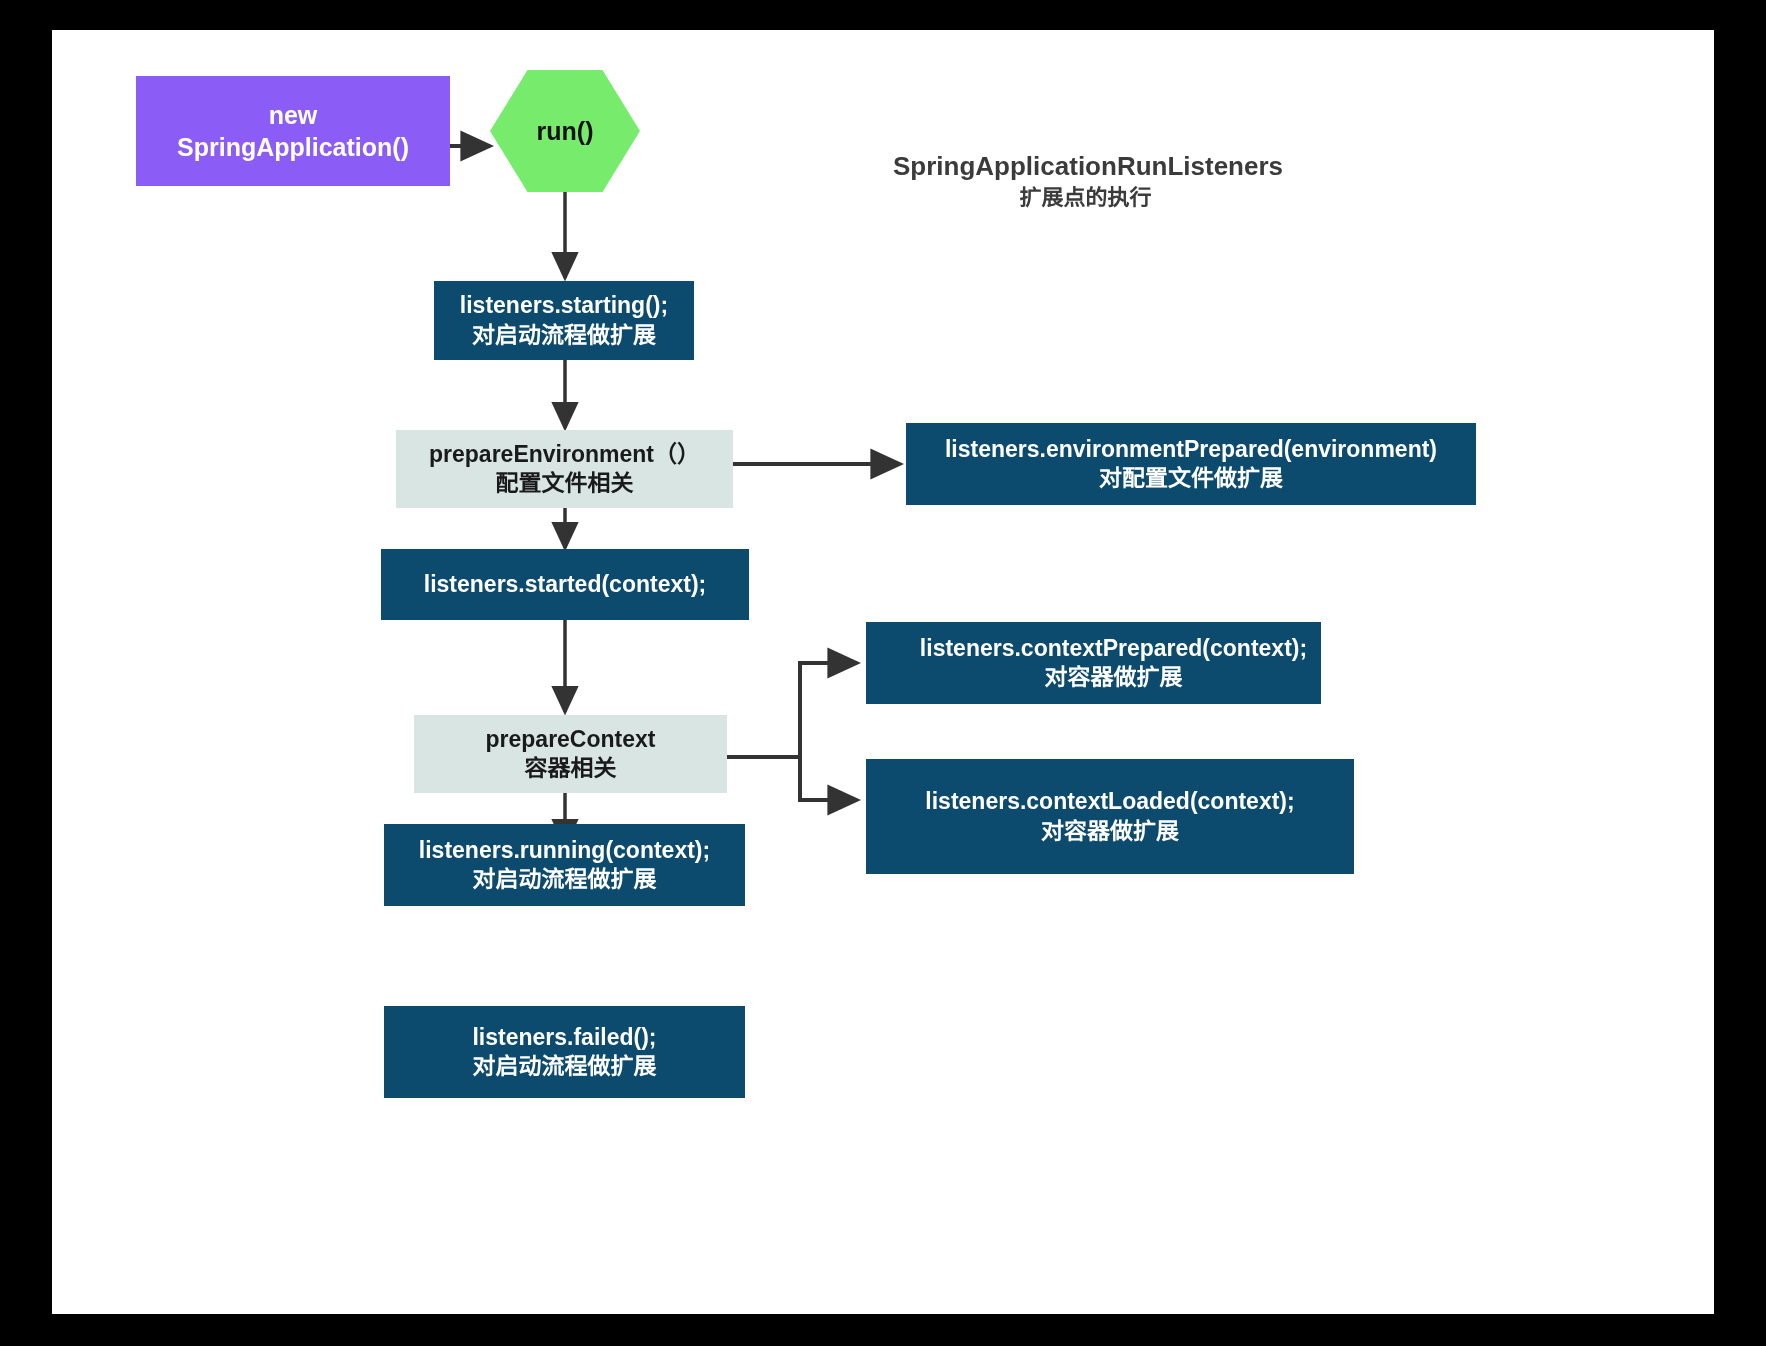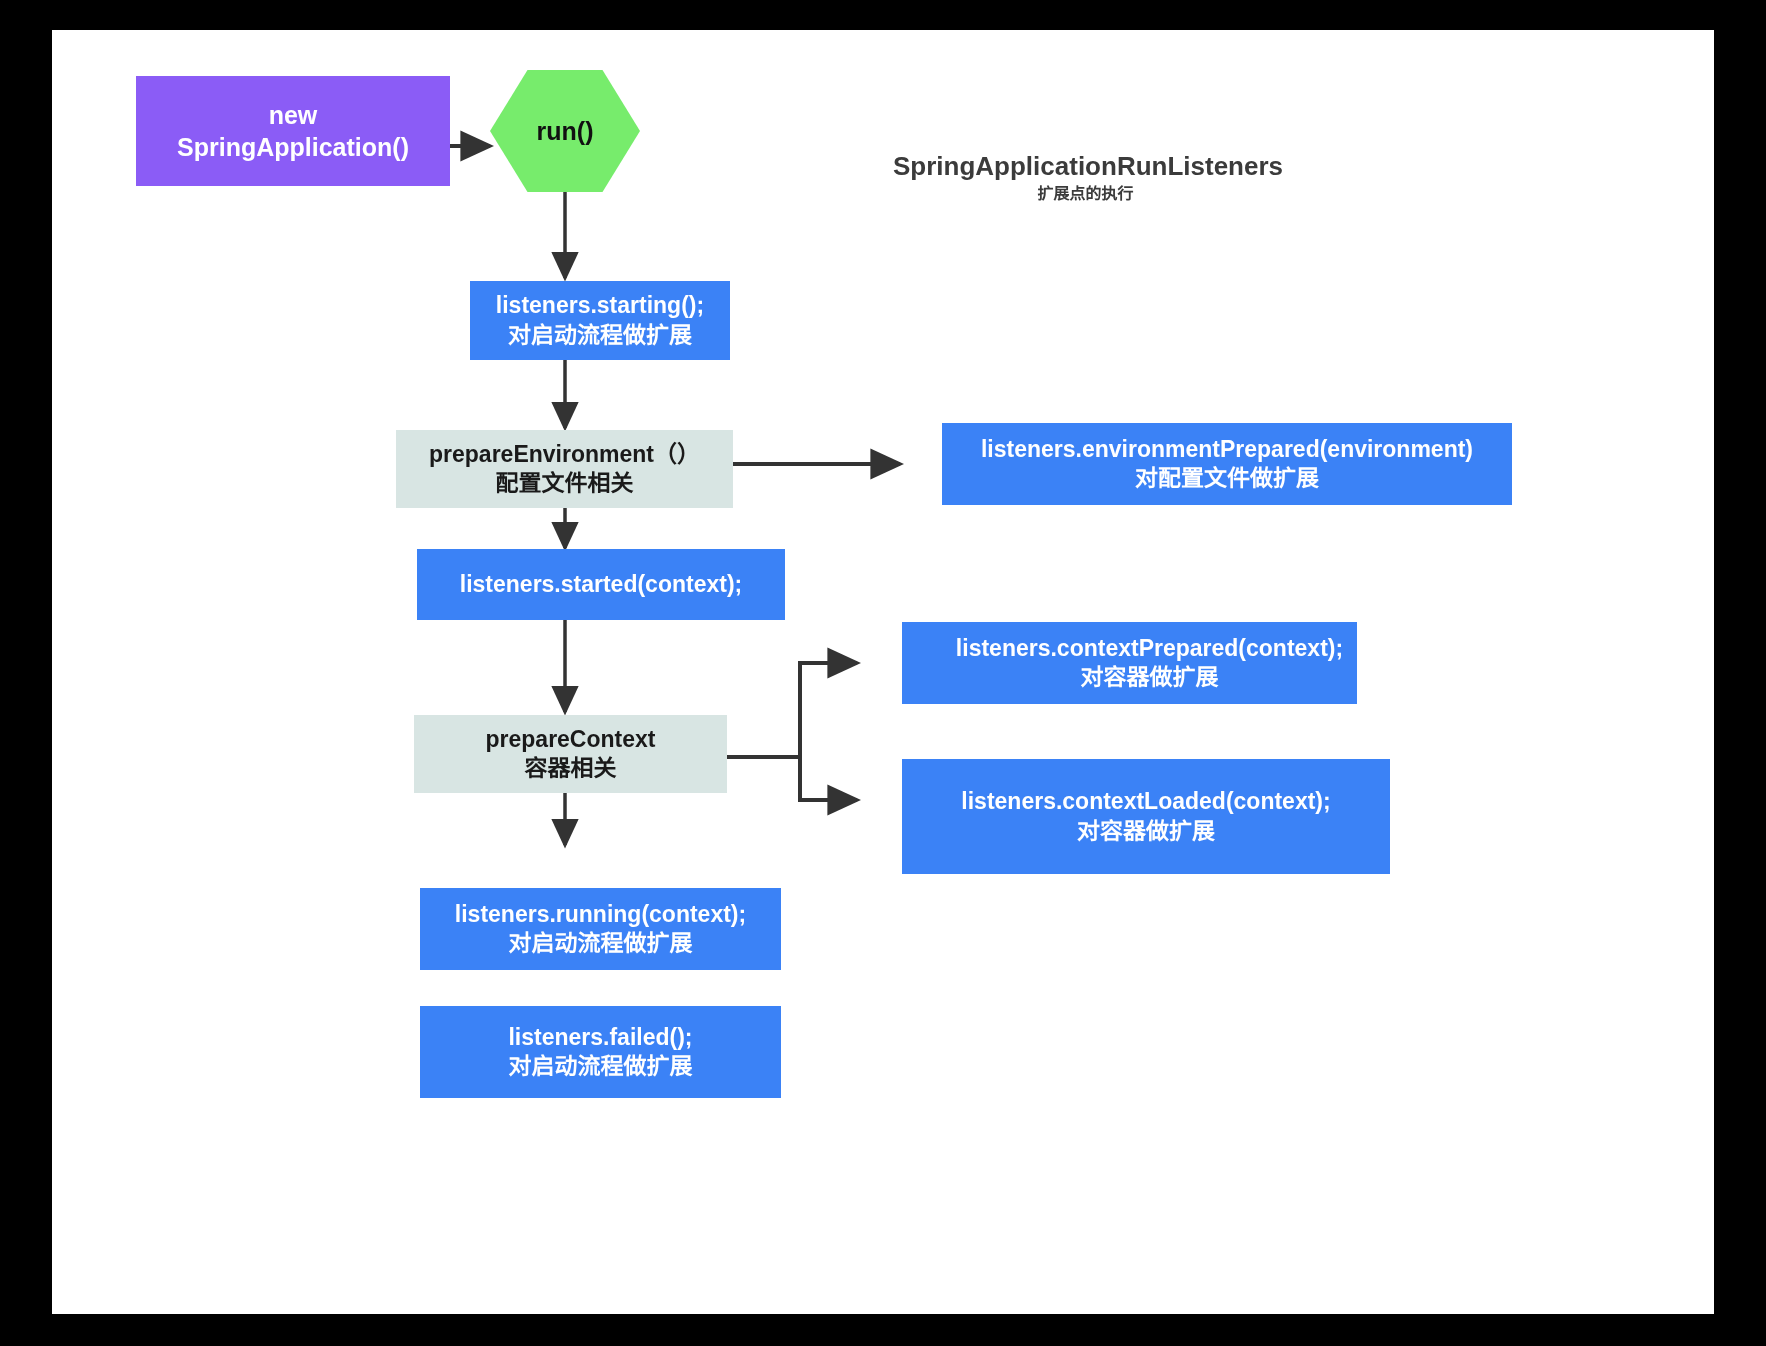--- a/index.html
+++ b/index.html
@@ -61,24 +61,23 @@
   .node .l1, .node .l2 {
     display: block;
     white-space: nowrap;
   }
   .node-dark {
     background: #8b5cf6;
     color: #ffffff;
     font-size: 25px;
   }
   .node-blue {
-    background: #3b82f6;
+    background: #0c4a6e;
     color: #ffffff;
     font-size: 23px;
-    margin-left: 36px;
   }
   .node-grey {
     background: #d8e5e3;
     color: #1a1a1a;
     font-size: 23px;
   }
   .node-hex {
     color: #111111;
     font-size: 25px;
     background: transparent;
@@ -96,21 +95,21 @@
     z-index: 2;
   }
   #title-block {
     position: absolute;
     text-align: center;
     color: #3b3b3b;
     font-weight: bold;
     line-height: 1.3;
   }
   #title-block .t1 { font-size: 26px; display: block; white-space: nowrap; }
-  #title-block .t2 { font-size: 16px; display: block; white-space: nowrap; }
+  #title-block .t2 { font-size: 22px; display: block; white-space: nowrap; }
 </style>
 </head>
 <body>
 
 <div id="canvas">
 
   <div id="page">
     <div id="page-inner"></div>
   </div>
 
@@ -200,21 +199,21 @@
   <div class="node node-grey" style="left:414px; top:715px; width:313px; height:78px;">
     <span class="l1">prepareContext</span>
     <span class="l2">容器相关</span>
   </div>
 
   <div class="node node-blue" style="left:866px; top:759px; width:488px; height:115px;">
     <span class="l1">listeners.contextLoaded(context);</span>
     <span class="l2">对容器做扩展</span>
   </div>
 
-  <div class="node node-blue" style="left:384px; top:888px; width:361px; height:82px;">
+  <div class="node node-blue" style="left:384px; top:824px; width:361px; height:82px;">
     <span class="l1">listeners.running(context);</span>
     <span class="l2">对启动流程做扩展</span>
   </div>
 
   <div class="node node-blue" style="left:384px; top:1006px; width:361px; height:92px;">
     <span class="l1">listeners.failed();</span>
     <span class="l2">对启动流程做扩展</span>
   </div>
 
 </div>

